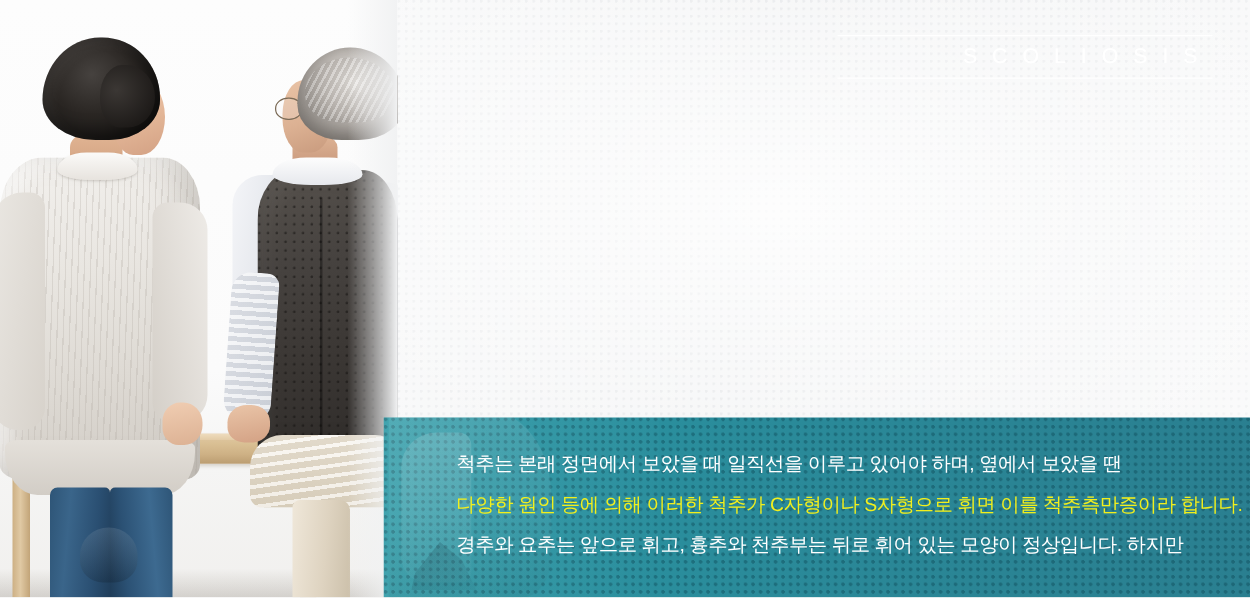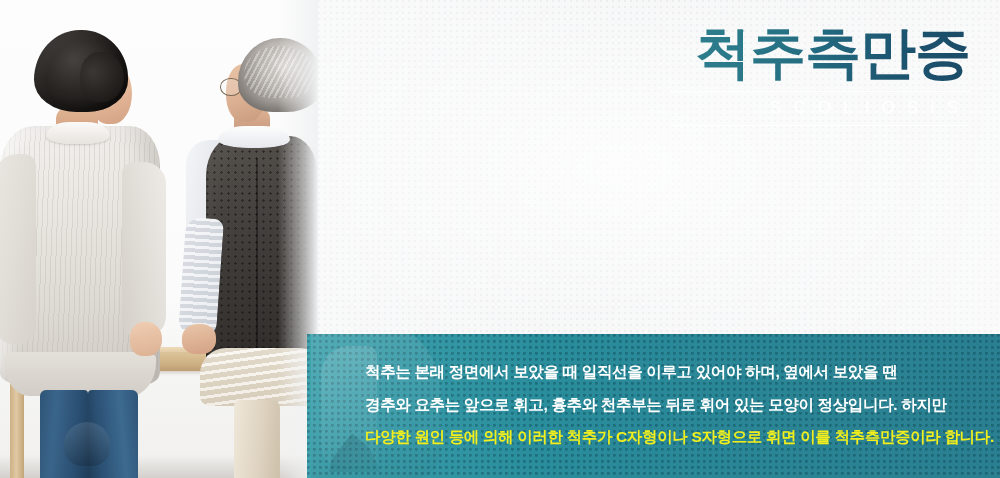--- a/index.html
+++ b/index.html
@@ -302,21 +302,21 @@
     position:absolute; left:22px; top:98px; width:52px; height:40px;
     background:linear-gradient(145deg, rgba(10,58,72,.30), rgba(10,58,72,.05));
     clip-path: polygon(6% 66%, 44% 4%, 78% 40%, 100% 100%, 0% 100%);
   }
   .bluebox-shine {
     position:absolute; left:0; top:0; width:220px; height:100%;
     background:linear-gradient(100deg, rgba(255,255,255,.10) 0%, rgba(255,255,255,0) 100%);
   }
   .bb-text { position:absolute; left:58px; top:30px; z-index:5; }
   .bb-line {
-    font-size:15.5px; font-weight:bold; color:#ffffff; line-height:1; letter-spacing:-.35px;
+    font-size:15.5px; font-weight:normal; color:#ffffff; line-height:1; letter-spacing:-.35px;
     margin-bottom:17px; white-space:nowrap;
   }
   .bb-line.hl { color:#f2ef1c; }
   .bb-line:last-child { margin-bottom:0; }
 </style>
 </head>
 <body>
 
 <div id="banner">
 
@@ -367,34 +367,33 @@
       <div class="mB-hair-str"></div>
       <div class="mB-pantsSeat"></div>
       <div class="mB-pantLeg"></div>
 
     </div>
 
     <div class="photo-fade"></div>
   </div>
 
   <div class="title-block">
-    <div class="title-main">척추측만증</div>
     <div class="title-sub-wrap">
       <div class="title-sub">SCOLIOSIS</div>
     </div>
   </div>
 
 
   <div class="bluebox">
     <div class="bluebox-dots"></div>
     <div class="bluebox-wm"></div>
     <div class="bluebox-wm2"></div>
     <div class="bluebox-wm3"></div>
     <div class="bluebox-shine"></div>
 
     <div class="bb-text">
       <div class="bb-line">척추는 본래 정면에서 보았을 때 일직선을 이루고 있어야 하며, 옆에서 보았을 땐</div>
+      <div class="bb-line hl">다양한 원인 등에 의해 이러한 척추가 C자형이나 S자형으로 휘면 이를 척추측만증이라 합니다.</div>
       <div class="bb-line">경추와 요추는 앞으로 휘고, 흉추와 천추부는 뒤로 휘어 있는 모양이 정상입니다. 하지만</div>
-      <div class="bb-line hl">다양한 원인 등에 의해 이러한 척추가 C자형이나 S자형으로 휘면 이를 척추측만증이라 합니다.</div>
     </div>
   </div>
 
 </div>
 
 </body></html>

